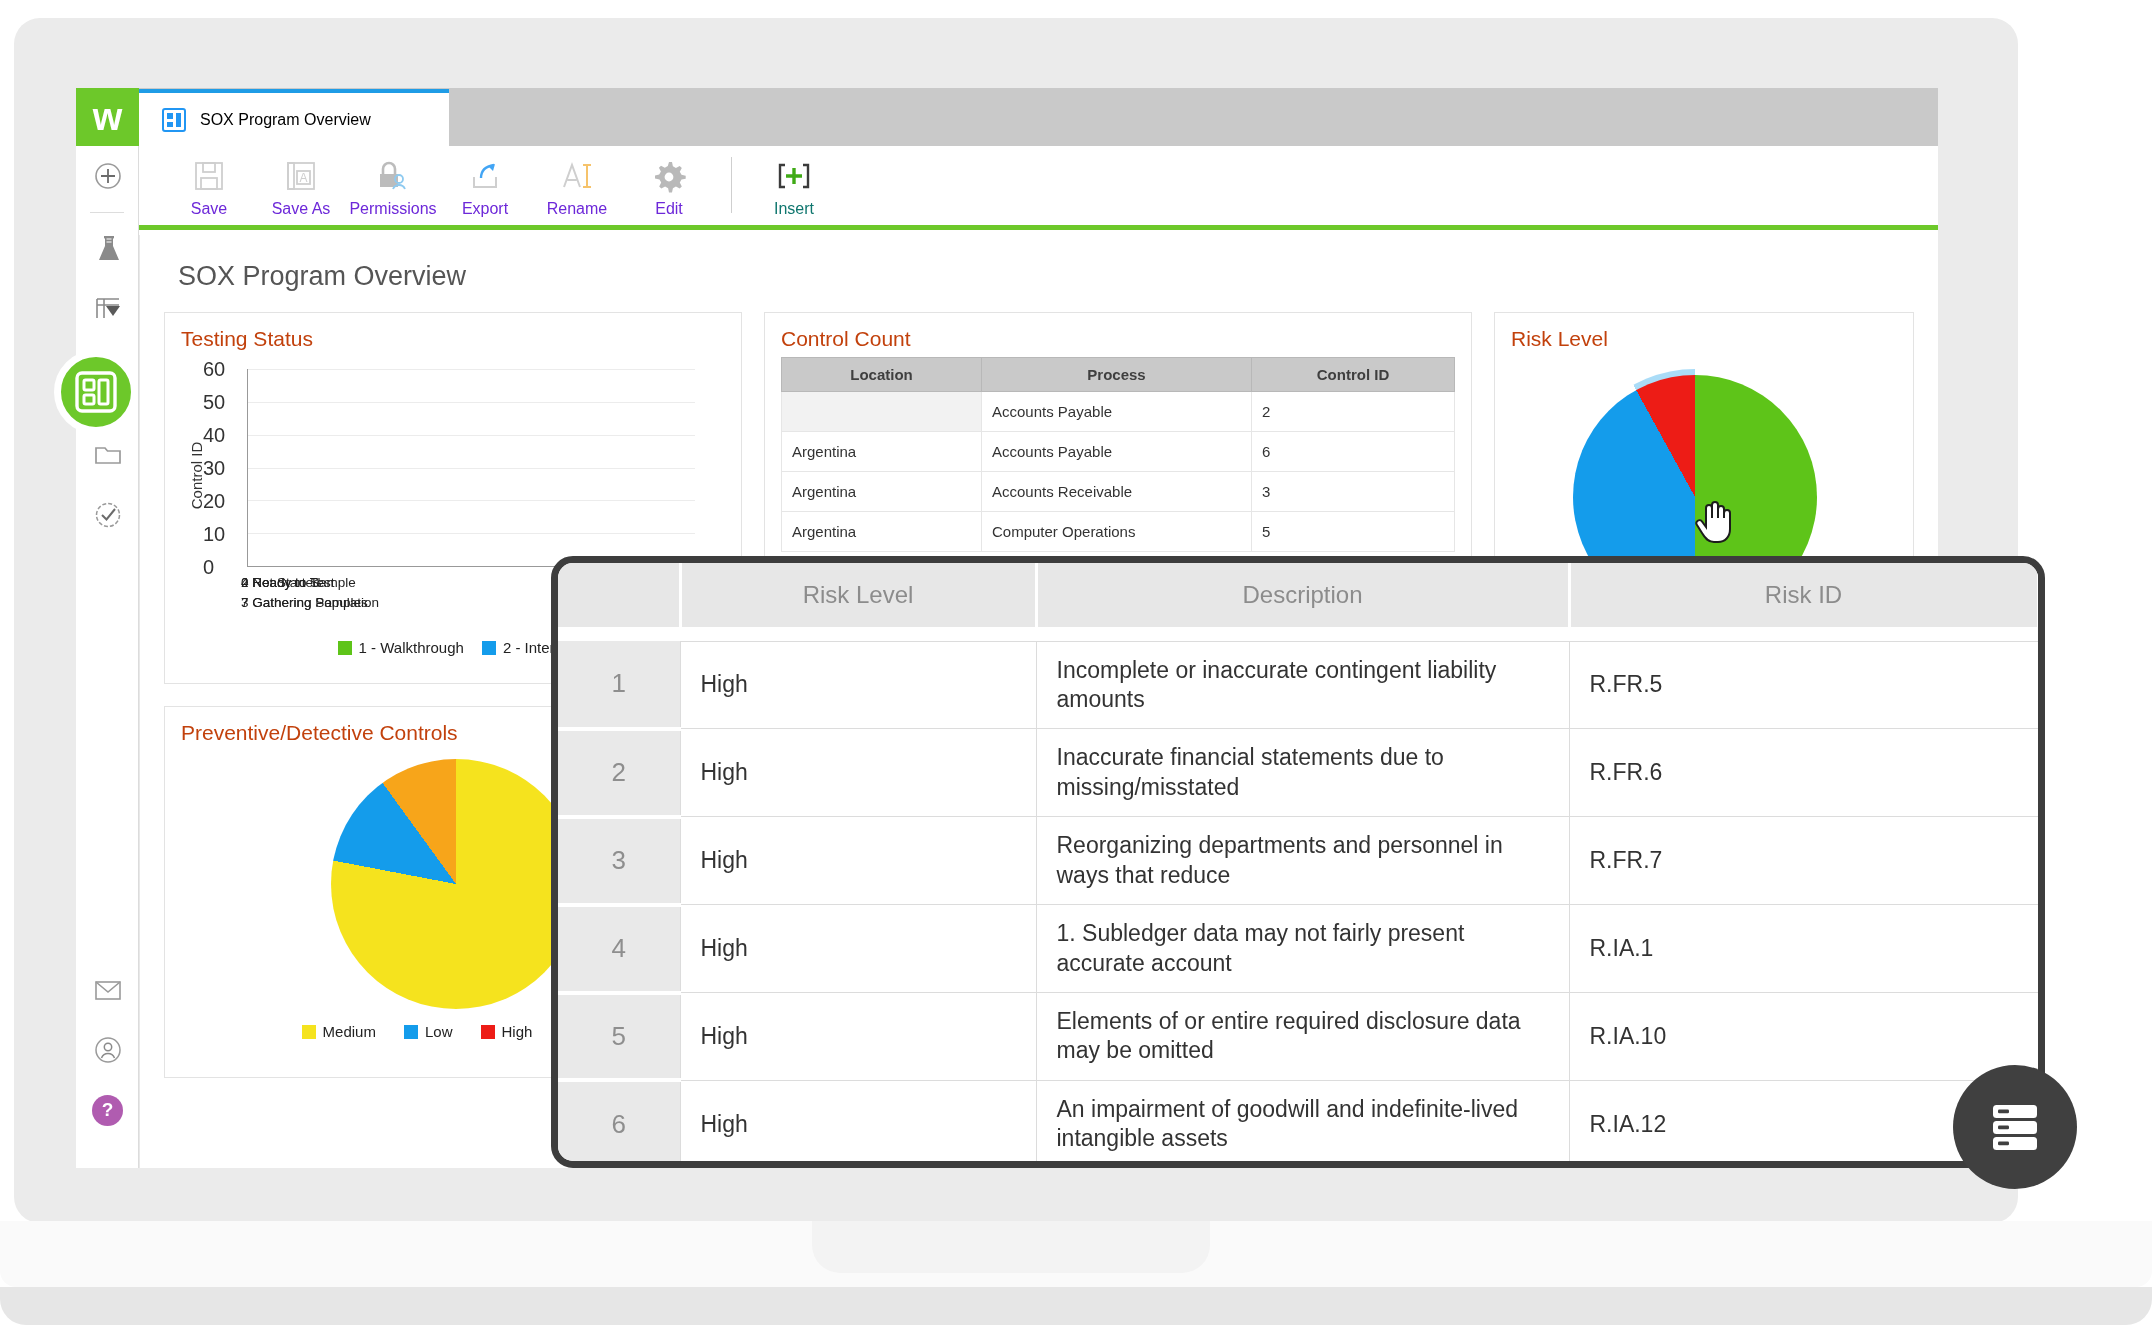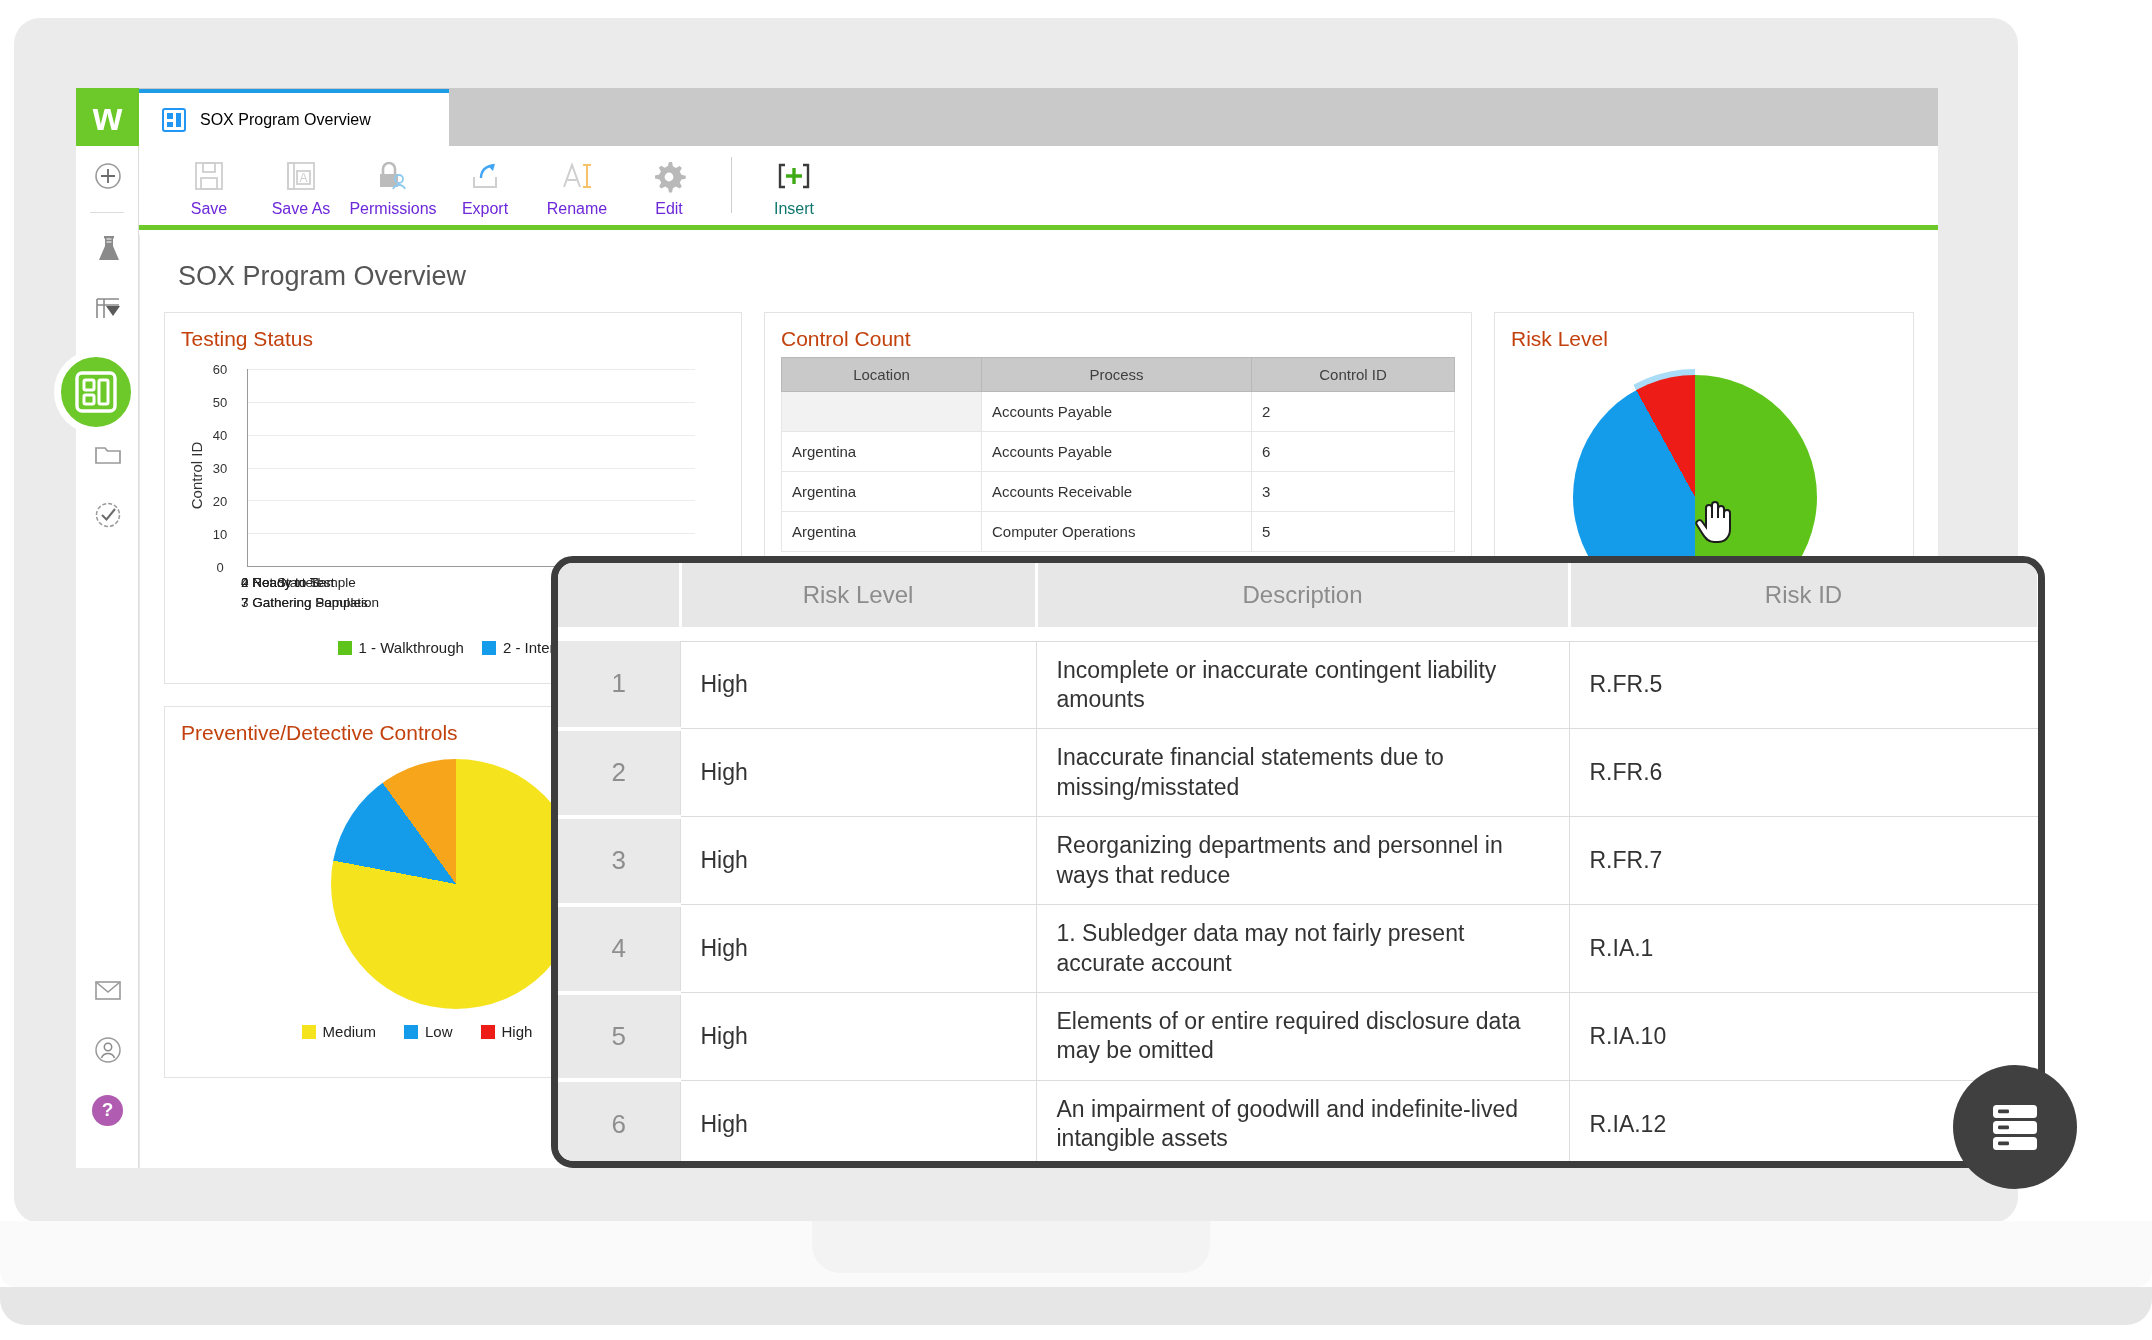--- a/index.html
+++ b/index.html
@@ -153,21 +153,21 @@
 
   
   #bar-chart-area { position: relative; width: 546px; height: 300px; }
   #y-axis-title {
     position: absolute; left: -18px; top: 110px;
     transform: rotate(-90deg);
     font-size: 15px; color: #333;
   }
   .y-tick {
     position: absolute; right: 0; width: 34px;
-    text-align: center; font-size: 13px; color: #333;
+    text-align: left; font-size: 20px; color: #333;
     transform: translateY(-50%);
   }
   #y-ticks { position: absolute; left: 16px; top: 12px; width: 40px; height: 198px; }
   #plot {
     position: absolute; left: 66px; top: 12px;
     width: 448px; height: 198px;
     border-left: 1px solid #999;
     border-bottom: 1px solid #999;
   }
   .gridline { position: absolute; left: 0; width: 100%; height: 1px; background: #ececec; }
@@ -191,21 +191,21 @@
     position: absolute; left: 0; top: 282px; width: 546px;
     display: flex; justify-content: center; gap: 18px;
     font-size: 15px; color: #222;
   }
   .lg-item { display: flex; align-items: center; gap: 7px; white-space: nowrap; }
   .lg-swatch { width: 14px; height: 14px; flex: none; }
 
   
   #cc-table { width: 100%; border-collapse: collapse; margin-top: 6px; }
   #cc-table th {
-    background: #c9c9c9; color: #3f3f3f; font-size: 15px; font-weight: normal;
+    background: #c9c9c9; color: #3f3f3f; font-size: 15px; font-weight: bold;
     padding: 8px 6px; border: 1px solid #b8b8b8;
   }
   #cc-table td {
     font-size: 15px; color: #333; padding: 10px 10px;
     border: 1px solid #e6e6e6; height: 40px;
   }
   #cc-table tr.alt td.loc { background: #f2f2f2; }
 
   
   #risk-pie-wrap { position: relative; width: 388px; height: 300px; }

